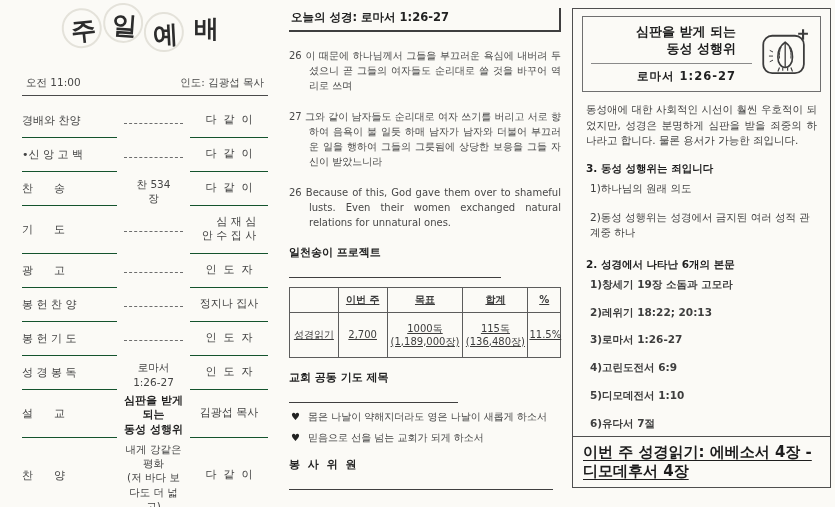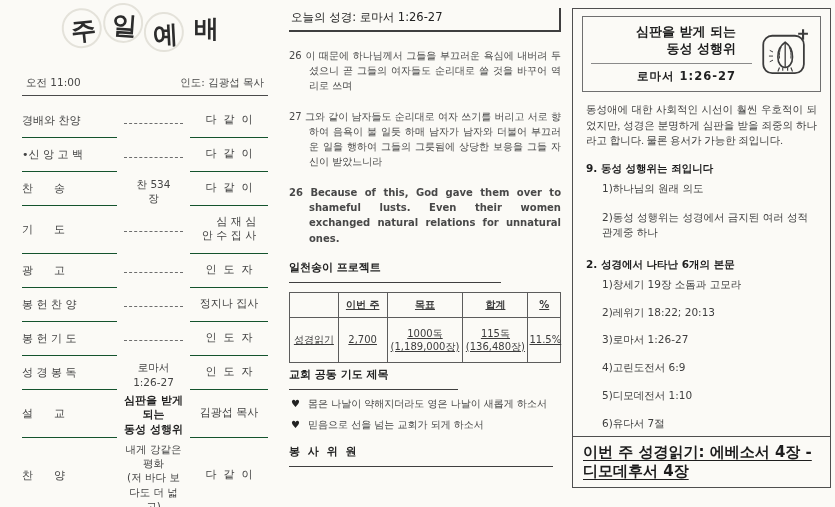--- a/index.html
+++ b/index.html
@@ -25,56 +25,56 @@
         padding:5px 0 9px 0;color:#424242;}
   .w-val{justify-content:center;text-align:right;line-height:1.3;}
   .w-mid{display:flex;align-items:center;justify-content:center;padding:0 7px;font-size:10.5px;
         text-align:center;line-height:1.35;color:#444;}
   .w-mid.dash1::before{content:"";flex:1;border-top:1px dashed #6d6d6d;}
   .w-mid.both::before,.w-mid.both::after{content:"";flex:1;border-top:1px dashed #6d6d6d;margin:0 6px;}
   .w-center.bold{font-weight:bold;color:#1f1f1f;font-size:11px;}
 
   
   .col2{position:absolute;left:289px;top:8px;width:272px;}
-  .s-header{font-weight:normal;font-size:11.5px;color:#222;border-bottom:2px solid #3f3f3f;
+  .s-header{font-weight:bold;font-size:11.5px;color:#222;border-bottom:2px solid #3f3f3f;
         border-right:2px solid #3f3f3f;padding:2px 6px 5px 2px;}
   .verses{margin-top:14px;}
   .verse{font-size:10px;line-height:1.5;color:#484848;text-align:justify;
         padding-left:20px;text-indent:-20px;margin:16px 0 3px 0;}
   .verses.en{margin-top:12px;}
-  .verses.en .verse{line-height:1.52;font-weight:bold;}
+  .verses.en .verse{line-height:1.52;}
   .sec-title{font-weight:bold;font-size:11px;color:#222;border-bottom:1.5px solid #3f3f3f;
-        padding-bottom:7px;}
+        padding-bottom:17px;}
   .sec-title.t-project{width:78%;margin-top:14px;}
-  .sec-title.t-prayer{width:62%;margin-top:4px;}
+  .sec-title.t-prayer{width:62%;margin-top:12px;}
   .sec-title.t-vol{width:97%;margin-top:12px;letter-spacing:2px;}
   table{width:100%;border-collapse:collapse;table-layout:fixed;text-decoration:underline;}
   .tbl{margin-top:9px;font-size:10px;color:#3c3c3c;}
   .tbl th,.tbl td{border:1px solid #5c5c5c;text-align:center;vertical-align:middle;padding:3px 1px;}
   .tbl th{font-weight:bold;height:18px;}
   .tbl1 td{height:38px;line-height:1.3;}
   .tbl1 col.c0{width:18%}.tbl1 col.c1{width:18%}.tbl1 col.c2{width:28%}.tbl1 col.c3{width:24%}.tbl1 col.c4{width:12%}
   .pray-item{display:flex;gap:8px;font-size:10px;color:#454545;margin:7px 0 0 2px;line-height:1.4;}
   .heart{color:#222;font-size:10px;}
 
   
   .col3{position:absolute;left:572px;top:8px;width:259px;height:480px;border:1.5px solid #4f4f4f;
         box-sizing:border-box;display:flex;flex-direction:column;background:#fbfaf6;}
   .titlebox{border:1px solid #6f6f6f;margin:7px 9px 0 9px;padding:7px 8px;display:flex;align-items:center;gap:8px;}
   .tb-left{flex:1;}
   .tb-title{font-weight:bold;font-size:13px;color:#1d1d1d;text-align:right;padding-right:16px;line-height:1.3;}
   .tb-line{border-top:1px solid #8a8a8a;margin:5px 0 5px 0;}
   .tb-ref{text-align:right;padding-right:16px;font-size:11.5px;font-weight:bold;color:#222;letter-spacing:1px;}
   .icon-wrap{flex:none;}
   .body3{flex:1;padding:10px 13px 0 13px;font-size:10.5px;color:#3e3e3e;line-height:1.5;overflow:hidden;}
-  .p3{text-align:justify;margin:0 0 12px 0;font-family:Liberation Serif, serif;}
+  .p3{text-align:justify;margin:0 0 12px 0;}
   .h3x{font-weight:bold;color:#1d1d1d;margin:6px 0 4px 0;}
   .h3x.second{margin-top:16px;}
-  .pt3{margin:0 0 13px 16px;}
-  .pt3.tight{margin-bottom:12px;}
+  .pt3{margin:0 0 13px 4px;}
+  .pt3.tight{margin-bottom:12px;font-weight:bold;}
   .close3{text-align:justify;margin-top:4px;}
   .footer3{border-top:1.5px solid #4f4f4f;padding:6px 10px 6px 10px;font-size:15px;font-weight:bold;color:#1d1d1d;}
   .footer3 span{text-decoration:underline;text-underline-offset:3px;}
 </style>
 </head>
 <body>
 
 <div class="page">
 
   <div class="col1">
@@ -236,21 +236,21 @@
           <path d="M31 20 L31 51" stroke="#3c3c3c" stroke-width="1.6"></path>
           <path d="M26 26 C24 30 23.5 35 24 40 M36 26 C38 30 38.5 35 38 40" stroke="#3c3c3c" stroke-width="1.2"></path>
           <path d="M24 51 L22 56 M38 51 L40 56 M28 51 L28 55 M34 51 L34 55" stroke="#3c3c3c" stroke-width="1.4"></path>
           <path d="M12 30 l4 2 M11 37 h5 M12 44 l4 -2" stroke="#3c3c3c" stroke-width="1.2"></path>
         </svg>
       </div>
     </div>
 
     <div class="body3">
       <p class="p3">동성애에 대한 사회적인 시선이 훨씬 우호적이 되었지만, 성경은 분명하게 심판을 받을 죄중의 하나라고 합니다. 물론 용서가 가능한 죄입니다.</p>
-      <div class="h3x">9. 동성 성행위는 죄입니다</div>
+      <div class="h3x">3. 동성 성행위는 죄입니다</div>
       <div class="pt3">1)하나님의 원래 의도</div>
       <div class="pt3">2)동성 성행위는 성경에서 금지된 여러 성적 관계중 하나</div>
       <div class="h3x second">2. 성경에서 나타난 6개의 본문</div>
       <div class="pt3 tight">1)창세기 19장 소돔과 고모라</div>
       <div class="pt3 tight">2)레위기 18:22; 20:13</div>
       <div class="pt3 tight">3)로마서 1:26-27</div>
       <div class="pt3 tight">4)고린도전서 6:9</div>
       <div class="pt3 tight">5)디모데전서 1:10</div>
       <div class="pt3 tight">6)유다서 7절</div>
       <p class="p3 close3">사회가 규정하는 죄와 성경이 규정하는 죄가 다를 때가 있습니다. 동성애에 대해서 사회는 죄가 아니라는 방향으로 몰아가고 있고, 기독교는 죄인으로 몰아가고 있습니다. 그런데 복음은 용서와 구원으로 제시하고 있습니다.</p>

